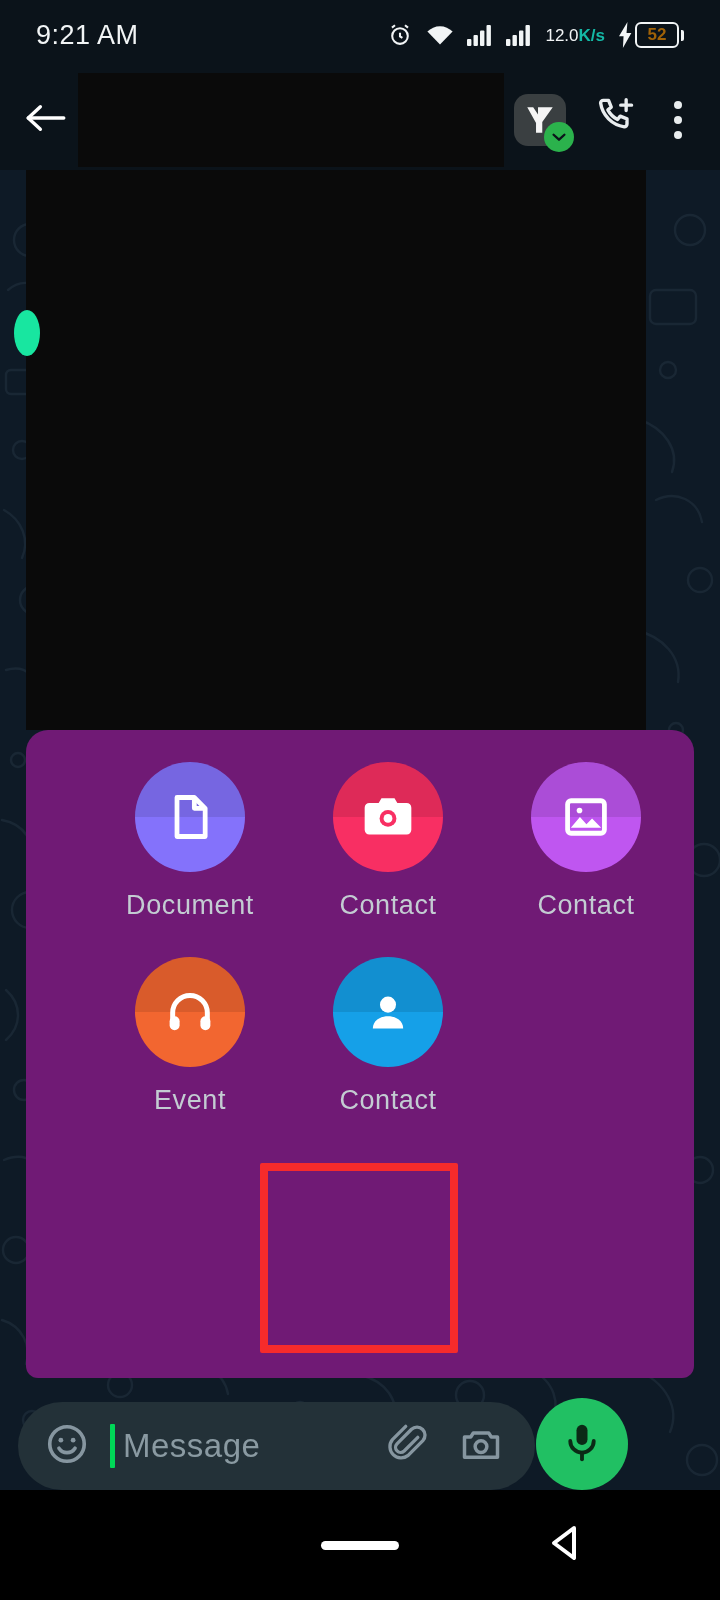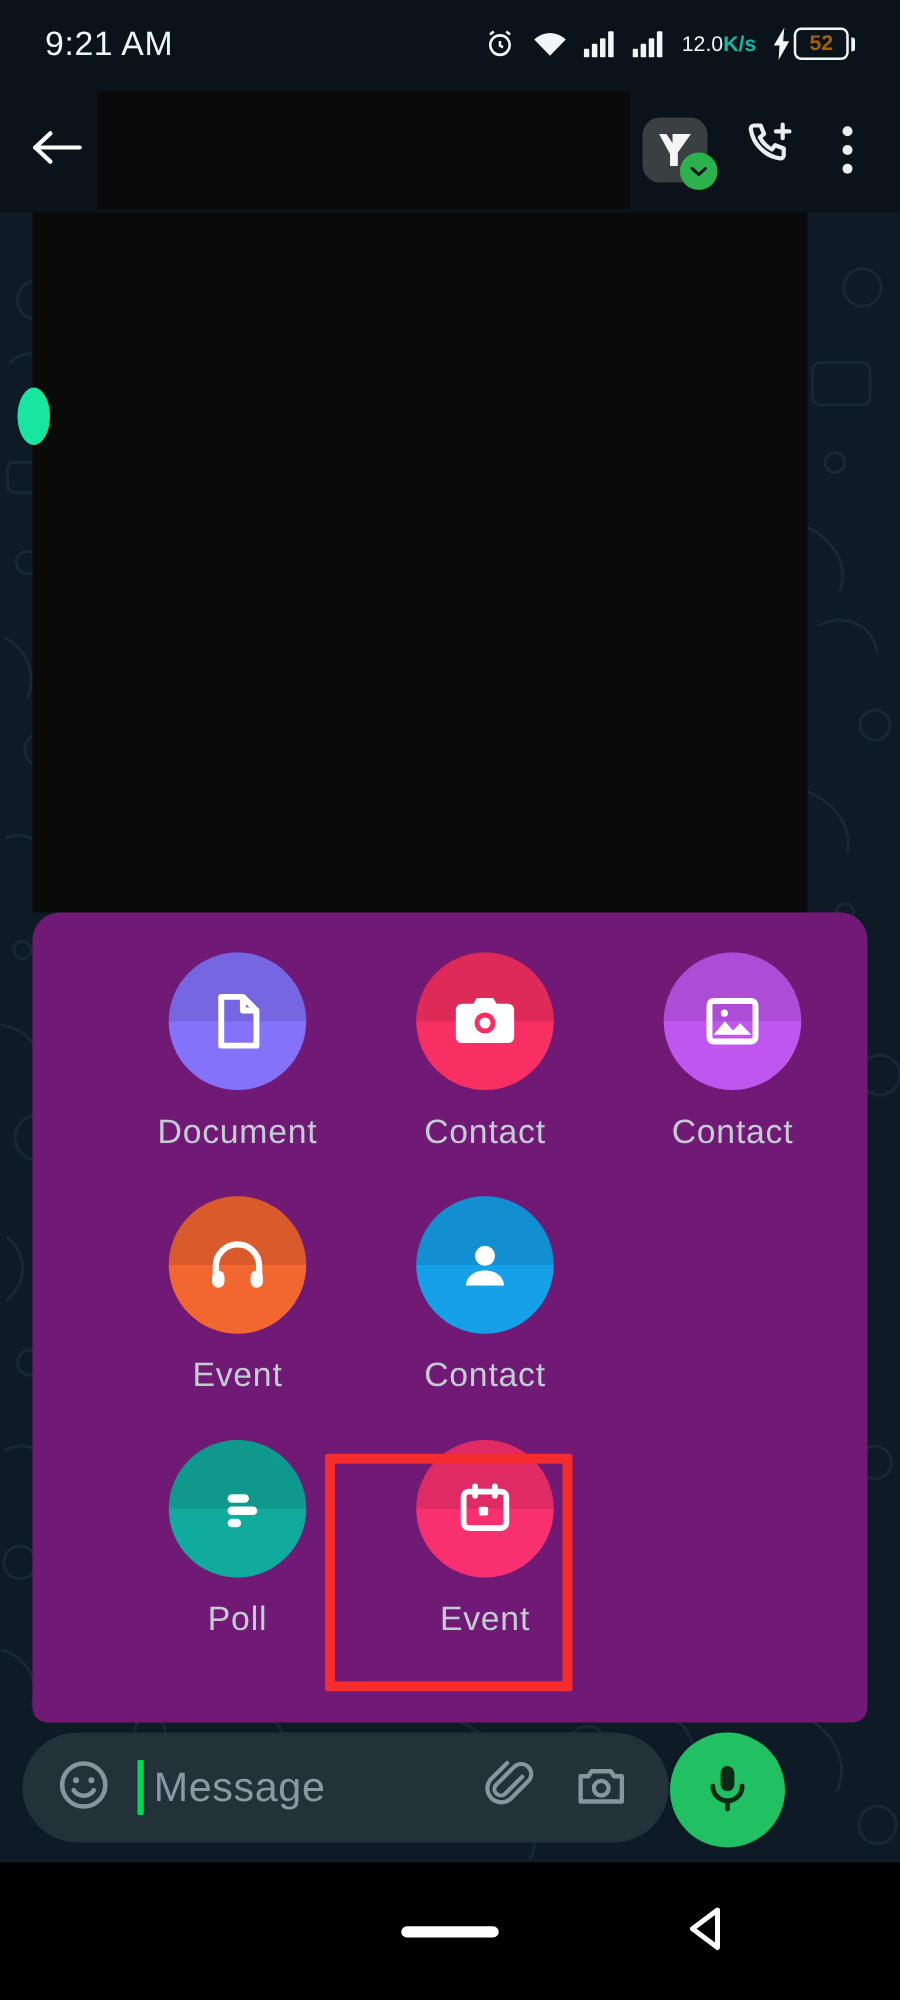--- a/index.html
+++ b/index.html
@@ -106,21 +106,21 @@
   
   .highlight {
     position:absolute; left:234px; top:433px; width:198px; height:190px;
     border:8px solid #f62b2b; border-radius:2px;
     pointer-events:none; z-index:6;
   }
 
   
   .inputbar {
     position:absolute; left:0; bottom:110px; width:646px; height:104px;
-    display:flex; align-items:flex-start; padding:0 18px; gap:1px;
+    display:flex; align-items:flex-end; padding:0 18px; gap:1px;
   }
   .input-pill {
     flex:1; height:88px; background:#233138; border-radius:44px;
     display:flex; align-items:center; padding:0 26px; gap:0;
   }
   .caret { width:5px; height:44px; background:#00d757; margin-left:20px; border-radius:1px; }
   .placeholder {
     flex:1; font-size:33px; color:#8a9aa2; margin-left:8px; letter-spacing:.5px;
   }
   .pill-icons { display:flex; align-items:center; gap:30px; padding-right:6px; }
@@ -336,43 +336,20 @@
           <div class="bubble" style="background:#15a0e8">
             <svg width="52" height="52" viewBox="0 0 24 24" fill="#ffffff">
               <circle cx="12" cy="8.6" r="3.7"></circle>
               <path d="M5 19.6c0-3.4 3.1-5.6 7-5.6s7 2.2 7 5.6z"></path>
             </svg>
           </div>
           <div class="attach-label">Contact</div>
         </div>
       </div>
 
-      <div class="attach-row">
-        <div class="attach-cell">
-          <div class="bubble" style="background:#11ab9e">
-            <svg width="50" height="50" viewBox="0 0 24 24" fill="#ffffff">
-              <rect x="8.2" y="6.4" width="8.2" height="3.3" rx="1.65"></rect>
-              <rect x="8.2" y="11.1" width="11.4" height="3.3" rx="1.65"></rect>
-              <rect x="8.2" y="15.8" width="5.2" height="3.3" rx="1.65"></rect>
-              <rect x="5.2" y="6.4" width="2.2" height="12.7" rx="1.1" opacity="0"></rect>
-            </svg>
-          </div>
-          <div class="attach-label">Poll</div>
-        </div>
-        <div class="attach-cell">
-          <div class="bubble" style="background:#f93070">
-            <svg width="50" height="50" viewBox="0 0 24 24" fill="none" stroke="#ffffff" stroke-width="2.2" stroke-linecap="round" stroke-linejoin="round">
-              <rect x="3.8" y="5.4" width="16.4" height="14" rx="2"></rect>
-              <path d="M8.2 3.4v3.6M15.8 3.4v3.6"></path>
-              <rect x="9.6" y="11.2" width="3.6" height="3.4" rx="0.7" fill="#ffffff" stroke="none"></rect>
-            </svg>
-          </div>
-          <div class="attach-label">Event</div>
-        </div>
-      </div>
 
     </div>
 
     <div class="highlight"></div>
   </div>
 
   <div class="inputbar">
     <div class="input-pill">
       <span>
         <svg width="46" height="46" viewBox="0 0 24 24" fill="none" stroke="#8696a0" stroke-width="1.9" stroke-linecap="round">

